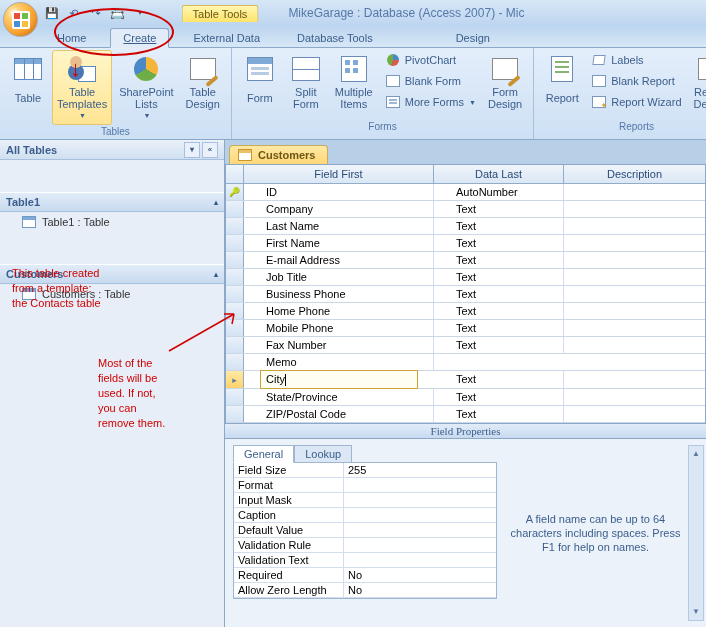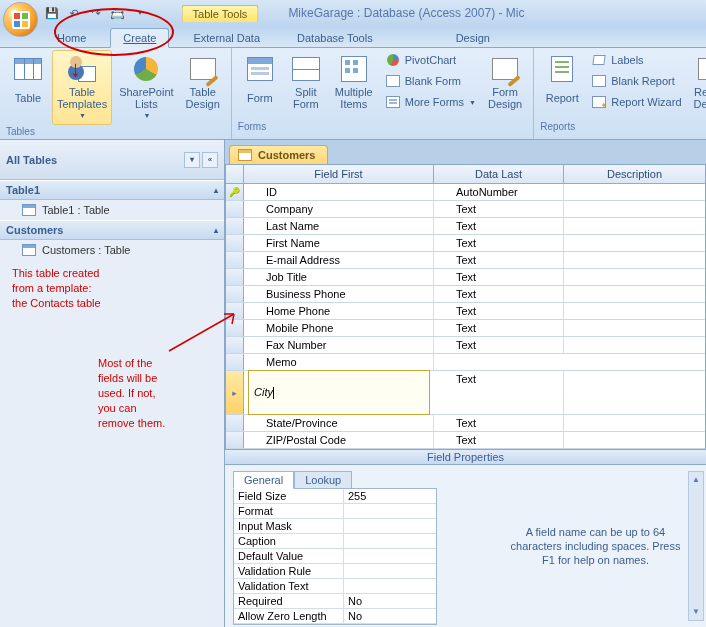--- a/index.html
+++ b/index.html
@@ -16,21 +16,21 @@
   .tabletools { background: linear-gradient(to bottom, #fff6b0, #ffe46a); border: 1px solid #d7b960; border-bottom: none; padding: 2px 10px; font-size: 11px; color: #6b5716; border-radius: 3px 3px 0 0; }
   .dbname { color: #5577aa; font-size: 12px; }
 
   .tabs { height: 22px; display: flex; align-items: flex-end; padding-left: 44px; gap: 11px; background: linear-gradient(to bottom, #bcd5ef, #d7e7f6); border-bottom: 1px solid #8ba8c9; }
   .tab { padding: 3px 12px; color: #3b5e8c; cursor: pointer; border: 1px solid transparent; border-bottom: none; }
   .tab.active { background: #e1ecf8; border: 1px solid #8ba8c9; border-bottom: 1px solid #e1ecf8; border-radius: 3px 3px 0 0; margin-bottom: -1px; text-decoration: underline; }
   .tab.design { margin-left: 40px; padding-left: 18px; padding-right: 18px; }
 
   .ribbon { height: 92px; background: linear-gradient(to bottom, #e4eefb, #cde0f4); border-bottom: 1px solid #8ba8c9; display: flex; }
   .rgroup { border-right: 1px solid #a7c0dd; padding: 2px 6px 0 6px; display: flex; flex-direction: column; justify-content: space-between; }
-  .rgroup-label { text-align: left; color: #5577aa; font-size: 10px; padding: 1px 0 7px 0; }
+  .rgroup-label { text-align: center; color: #5577aa; font-size: 10px; padding: 1px 0 7px 0; }
   .rgroup-body { display: flex; align-items: flex-start; gap: 2px; }
   .bigbtn { display: flex; flex-direction: column; align-items: center; justify-content: flex-start; padding: 2px 4px; border: 1px solid transparent; border-radius: 3px; cursor: pointer; min-width: 44px; }
   .bigbtn:hover, .bigbtn.hot { background: linear-gradient(to bottom, #fff6c8, #ffe594); border-color: #e5c56e; }
   .bigbtn .icon32 { width: 32px; height: 32px; display: flex; align-items: center; justify-content: center; }
   .bigbtn .lbl { text-align: center; color: #3b5e8c; line-height: 12px; margin-top: 1px; min-height: 24px; display: flex; flex-direction: column; justify-content: center; }
   .smallstack { display: flex; flex-direction: column; gap: 1px; }
   .smallbtn { display: flex; align-items: center; gap: 4px; padding: 1px 4px; color: #3b5e8c; cursor: pointer; border: 1px solid transparent; border-radius: 2px; white-space: nowrap; }
   .smallbtn .icon16 { width: 16px; height: 16px; display: inline-flex; align-items: center; justify-content: center; }
   .drop { font-size: 7px; color: #3b5e8c; margin-left: 1px; }
 
@@ -56,24 +56,24 @@
   .ic-pivot { width:12px; height:12px; background: conic-gradient(#4a88c7 0 90deg, #d75a4a 90deg 200deg, #6fae46 200deg 360deg); border-radius:50%; }
   .ic-blank { width:14px; height:12px; background:#fff; border:1px solid #7a98bd; }
   .ic-more { width:14px; height:12px; background:#fff; border:1px solid #7a98bd; position:relative; }
   .ic-more::after{content:""; position:absolute; left:2px; top:2px; right:2px; height:2px; background:#9cb7d7; box-shadow:0 3px 0 #9cb7d7;}
   .ic-label { width:12px; height:10px; background:#fff; border:1px solid #7a98bd; transform: skewX(-8deg); }
   .ic-wizard { width:14px; height:12px; background:#fff; border:1px solid #7a98bd; position: relative; }
   .ic-wizard::after { content:"✦"; position:absolute; right:-2px; bottom:-3px; font-size:8px; color:#d9a21e; }
 
   .work { position: absolute; top: 140px; left: 0; right: 0; bottom: 0; display: flex; }
   .navpane { width: 225px; background: #e8eef7; border-right: 1px solid #8ba8c9; display: flex; flex-direction: column; position: relative; }
-  .navhead { height: 40px; background: linear-gradient(to bottom, #eaf1fa, #d0dff0); border-bottom: 1px solid #a7c0dd; display: flex; align-items: center; justify-content: space-between; padding: 1px 6px; color: #3b5e8c; font-weight: bold; }
+  .navhead { height: 20px; background: linear-gradient(to bottom, #eaf1fa, #d0dff0); border-bottom: 1px solid #a7c0dd; display: flex; align-items: center; justify-content: space-between; padding: 1px 6px; color: #3b5e8c; font-weight: bold; }
   .navhead .btns { display:flex; gap:2px; }
   .navhead .hb { width:16px; height:16px; border:1px solid #a7c0dd; background:#eaf1fa; display:flex; align-items:center; justify-content:center; font-size:8px; color:#3b5e8c; cursor:pointer; }
-  .navgroup-h { background: linear-gradient(to bottom, #e1ecf8, #c8daf0); border-top:1px solid #fff; border-bottom:1px solid #a7c0dd; padding: 3px 6px; color:#3b5e8c; font-weight:bold; display:flex; justify-content:space-between; align-items:center; }
+  .navgroup-h { background: linear-gradient(to bottom, #e1ecf8, #c8daf0); border-top:1px solid #fff; border-bottom:1px solid #a7c0dd; padding: 3px 6px; color:#3b5e8c; font-weight:bold; display:flex; justify-content:space-between; align-items:center;margin-top:32px; }
   .navitem { padding: 4px 6px 4px 22px; color: #333; cursor: pointer; display:flex; align-items:center; gap:6px; }
   .navitem .tico { width:14px; height:12px; background:#fff; border:1px solid #7099c5; position:relative; }
   .navitem .tico::before{content:"";position:absolute;left:0;right:0;top:0;height:3px;background:#7fa9d7;}
 
   .annot { color: #d00000; font-family: Verdana, sans-serif; font-size: 11px; line-height: 15px; }
 
   .mainarea { flex: 1; background: #b8cfe8; display: flex; flex-direction: column; overflow: hidden; }
   .doctabs { height: 24px; display: flex; align-items: flex-end; padding-left: 4px; background:#b8cfe8; }
   .doctab { background: linear-gradient(to bottom, #ffe9a5, #ffd778); border:1px solid #c9ab58; border-bottom:none; padding: 3px 12px 3px 8px; border-radius: 4px 4px 0 0; display:flex; align-items:center; gap:6px; color:#6b5716; font-weight:bold; }
   .doctab .tico2 { width:14px; height:12px; background:#fff; border:1px solid #c9962f; position:relative; }
@@ -81,31 +81,31 @@
 
   .designgrid { flex: 0 0 auto; background: #fff; border: 1px solid #8ba8c9; border-bottom:none; }
   .dhrow { display: grid; grid-template-columns: 18px 190px 130px 1fr; background: linear-gradient(to bottom, #f0f5fb, #dae7f5); border-bottom: 1px solid #93adc9; }
   .dh { padding: 3px 4px; text-align: center; color: #2a4a78; border-right: 1px solid #93adc9; }
   .drow { display: grid; grid-template-columns: 18px 190px 130px 1fr; border-bottom: 1px solid #c9d7e7; }
   .drow .sel { background: linear-gradient(to bottom, #eaf1fa, #d3e2f3); border-right: 1px solid #93adc9; display:flex; align-items:center; justify-content:center; font-size:9px; color:#5b7ba5; }
   .drow .c { padding: 2px 22px; border-right: 1px solid #d2dded; color: #000; }
   .drow.pk .sel::before { content:"🔑"; font-size:9px; filter: hue-rotate(20deg); }
   .drow.active { background: #fff; }
   .drow.active .sel { background: linear-gradient(to bottom, #ffe9a5, #ffd36b); }
-  .drow.active .c.fname { border:1px solid #caa535; background:#fffef3; margin:-1px 4px; padding:15px 5px; position:relative;font-style:italic; }
+  .drow.active .c.fname { border:1px solid #caa535; background:#fffef3; margin:-1px 16px; padding:2px 5px; position:relative; }
   .drow.active .c.fname::after { content:""; display:inline-block; width:1px; height:12px; background:#000; animation: blink 1s step-end infinite; vertical-align:middle; }
   @keyframes blink { 50% { opacity: 0; } }
 
-  .fprops-bar { text-align:center; color:#3b5e8c; background: linear-gradient(to bottom, #e1ecf8, #c8daf0); border-top:1px solid #8ba8c9; border-bottom:1px solid #8ba8c9; padding:1px 0; font-size:11px; }
+  .fprops-bar { text-align:center; color:#3b5e8c; background: linear-gradient(to bottom, #e1ecf8, #c8daf0); border-top:1px solid #8ba8c9; border-bottom:1px solid #8ba8c9; padding:1px 0; font-size:11px;font-family:Liberation Serif, serif; }
   .fprops { flex:1; display:flex; background:#ecf2fa; border-top: none; }
   .fprops-left { width: 260px; padding: 6px 0 0 8px; }
   .fptabs { display:flex; }
   .fptab { padding: 2px 10px; border:1px solid #9fb6d1; background:#dbe7f4; color:#3b5e8c; cursor:pointer; }
   .fptab.active { background:#fff; border-bottom-color:#fff; position:relative; z-index:1; }
-  .fptable { border:1px solid #9fb6d1; background:#fff; margin-top:-1px; width: 204px; }
+  .fptable { border:1px solid #9fb6d1; background:#fff; margin-top:-1px; width: 264px; }
   .fprow { display:grid; grid-template-columns: 110px 1fr; border-bottom:1px solid #d2dded; }
   .fprow div { padding: 1px 4px; font-size:11px; }
   .fprow .k { border-right:1px solid #d2dded; color:#000; }
   .fprow .v { color:#000; }
   .fprops-right { flex:1; display:flex; align-items:center; justify-content:center; padding: 10px 14px; color:#3b5e8c; text-align:center; font-size:11px; line-height:14px; position:relative; }
   .fprops-right .scrollstub { position:absolute; right:2px; top:6px; bottom:6px; width:16px; background:#dbe7f4; border:1px solid #b4c8df; }
   .scrollstub::before { content:"▲"; position:absolute; top:1px; left:0; right:0; text-align:center; font-size:8px; color:#5b7ba5; }
   .scrollstub::after { content:"▼"; position:absolute; bottom:1px; left:0; right:0; text-align:center; font-size:8px; color:#5b7ba5; }
 
   

